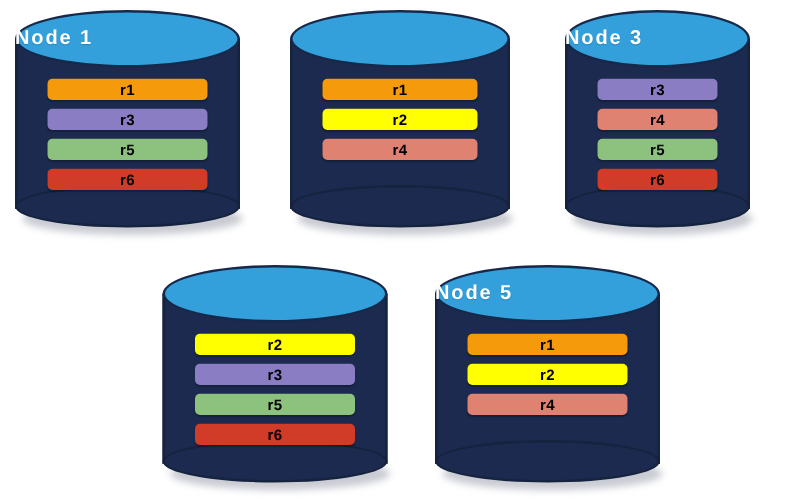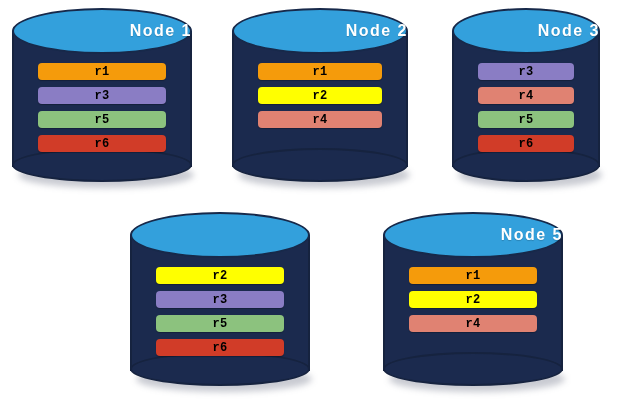--- a/index.html
+++ b/index.html
@@ -71,36 +71,35 @@
     background: #33A0DC;
     border: 2px solid #17294a;
     border-radius: 50%;
     box-sizing: border-box;
   }
 
   .node-title {
     position: absolute;
     z-index: 4;
     width: 100%;
-    text-align: right;
+    text-align: left;
     color: #ffffff;
     font-weight: bold;
     font-size: 16px;
     letter-spacing: 1.5px;
     white-space: nowrap;
     text-shadow: 0 1px 1px rgba(0,0,0,0.18);
   }
 
   
   .replica-stack {
     position: absolute;
     z-index: 5;
     display: flex;
     flex-direction: column;
-    font-family: Liberation Mono, monospace;
   }
 
   .replica-bar {
     height: 17px;
     border-radius: 4px;
     margin-bottom: 7px;
     position: relative;
     box-shadow: 0 1px 1px rgba(0,0,0,0.25);
     display: flex;
     align-items: center;
@@ -139,21 +138,20 @@
         <div class="replica-bar" style="background: rgb(209, 60, 40);">
           <span class="replica-label">r6</span>
         </div>
       </div>
     </div>
     <div class="node" style="left: 232px; top: 8px; width: 176px; height: 176px;">
       <div class="node-shadow"></div>
       <div class="node-body" style="top: 23px; height: 136px; border-top: none; border-bottom: none;"></div>
       <div class="node-body-bottom" style="top: 140px; height: 34px;"></div>
       <div class="node-top" style="height: 46px;"></div>
-      <div class="node-title" style="top: 14px;">Node  2</div>
       <div class="replica-stack" style="top: 55px; left: 26px; right: 26px;">
         <div class="replica-bar" style="background: rgb(245, 155, 11);">
           <span class="replica-label">r1</span>
         </div>
         <div class="replica-bar" style="background: rgb(255, 255, 0);">
           <span class="replica-label">r2</span>
         </div>
         <div class="replica-bar" style="background: rgb(224, 130, 114);">
           <span class="replica-label">r4</span>
         </div>
@@ -193,21 +191,21 @@
           <span class="replica-label">r3</span>
         </div>
         <div class="replica-bar" style="background: rgb(140, 194, 126);">
           <span class="replica-label">r5</span>
         </div>
         <div class="replica-bar" style="background: rgb(209, 60, 40);">
           <span class="replica-label">r6</span>
         </div>
       </div>
     </div>
-    <div class="node" style="left: 348px; top: 212px; width: 180px; height: 176px; margin-left: 35px;">
+    <div class="node" style="left: 348px; top: 212px; width: 180px; height: 176px;">
       <div class="node-shadow"></div>
       <div class="node-body" style="top: 23px; height: 136px; border-top: none; border-bottom: none;"></div>
       <div class="node-body-bottom" style="top: 140px; height: 34px;"></div>
       <div class="node-top" style="height: 46px;"></div>
       <div class="node-title" style="top: 14px;">Node  5</div>
       <div class="replica-stack" style="top: 55px; left: 26px; right: 26px;">
         <div class="replica-bar" style="background: rgb(245, 155, 11);">
           <span class="replica-label">r1</span>
         </div>
         <div class="replica-bar" style="background: rgb(255, 255, 0);">

